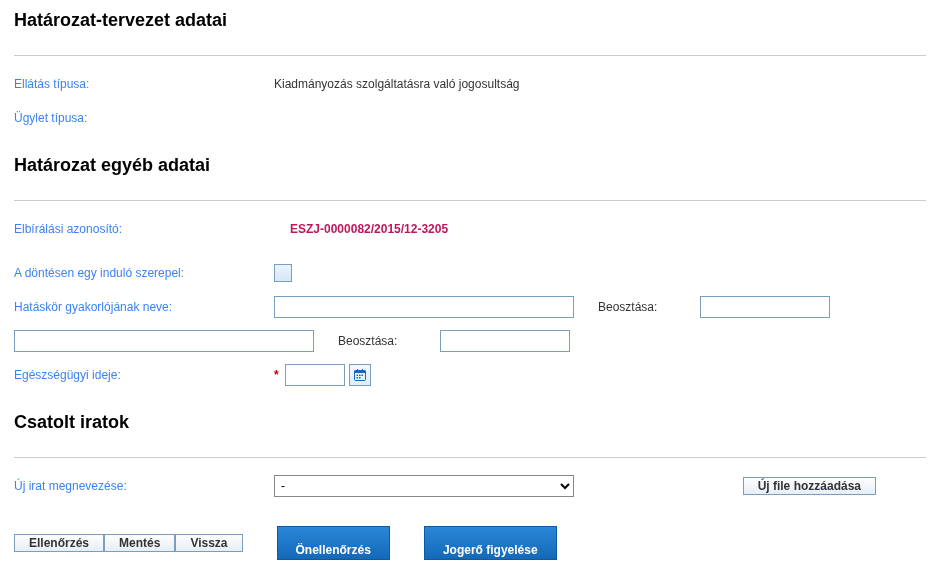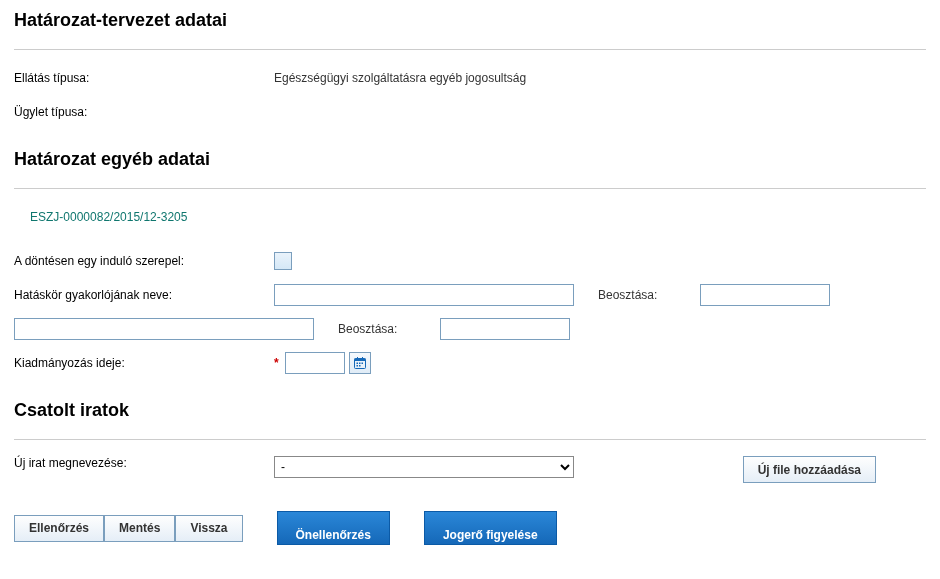--- a/index.html
+++ b/index.html
@@ -15,46 +15,46 @@
       padding: 10px 14px;
       width: 940px;
     }
     .section {
       margin-bottom: 25px;
     }
     .section-title {
       font-size: 18px;
       font-weight: bold;
       color: #000;
-      padding-bottom: 18px;
+      padding-bottom: 24px;
       border-bottom: 1px solid #ccc;
       margin-bottom: 16px;
     }
     .row {
       display: flex;
       align-items: center;
       margin-bottom: 10px;
       min-height: 24px;
     }
     .label-col {
       width: 260px;
-      color: #000000;
+      color: #3b82f6;
     }
     .value-col {
       flex: 1;
       display: flex;
       align-items: center;
       gap: 4px;
     }
     .readonly-text {
       color: #333;
     }
     .red-text {
-      color: #0f766e;
-      font-weight: normal;
+      color: #be185d;
+      font-weight: bold;
       padding-left: 16px;
     }
     .req-star {
       color: #cc0000;
       font-weight: bold;
       margin-right: 2px;
     }
     input[type="text"] {
       border: 1px solid #7a9ebd;
       height: 22px;
@@ -100,21 +100,21 @@
     }
     select {
       border: 1px solid #888;
       height: 22px;
       padding: 1px 2px;
       font-size: 12px;
       background: #fff;
       width: 300px;
     }
     .btn {
-      height: 27px;
+      height: 18px;
       padding: 0 14px;
       border: 1px solid #7a9ebd;
       background: linear-gradient(to bottom, #fefefe, #e5eef7);
       font-size: 12px;
       font-weight: bold;
       color: #333;
       cursor: pointer;
       font-family: Arial, sans-serif;
     }
     .btn-blue {
@@ -132,49 +132,50 @@
       display: flex;
       align-items: center;
       margin-top: 28px;
       flex-wrap: wrap;
     }
     .button-bar .gap-large {
       margin-left: 34px;
     }
     .row-attachment {
       display: flex;
-      align-items: flex-start;
+      align-items: center;
     }
     .add-file-wrap {
       margin-left: auto;
       margin-right: 50px;
     }
   </style>
 </head>
 <body>
 
 <div class="section">
   <div class="section-title">Határozat-tervezet adatai</div>
 
   <div class="row">
     <div class="label-col">Ellátás típusa:</div>
     <div class="value-col">
-      <span class="readonly-text">Egészségügyi szolgáltatásra egyéb jogosultság</span>
+      <span class="readonly-text">Kiadmányozás szolgáltatásra való jogosultság</span>
     </div>
   </div>
 
   <div class="row">
     <div class="label-col">Ügylet típusa:</div>
   </div>
 </div>
 
 <div class="section">
   <div class="section-title">Határozat egyéb adatai</div>
 
   <div class="row" style="margin-bottom:20px;">
+    <div class="label-col">Elbírálási azonosító:</div>
     <div class="value-col">
       <span class="red-text">ESZJ-0000082/2015/12-3205</span>
     </div>
   </div>
 
   <div class="row">
     <div class="label-col">A döntésen egy induló szerepel:</div>
     <div class="value-col">
       <span class="checkbox"></span>
     </div>
@@ -191,21 +192,21 @@
 
   <div class="row">
     <div class="value-col">
       <input type="text" class="input-wide" value="" style="">
       <span class="second-label">Beosztása:</span>
       <input type="text" class="input-pos" value="" style="">
     </div>
   </div>
 
   <div class="row">
-    <div class="label-col">Kiadmányozás ideje:</div>
+    <div class="label-col">Egészségügyi ideje:</div>
     <div class="value-col">
       <span class="req-star">*</span>
       <input type="text" class="input-small" value="" style="">
       <span class="cal-btn">
         <svg class="cal-icon" viewBox="0 0 12 12">
           <rect x="0.5" y="1.5" width="11" height="10" rx="1" fill="none" stroke="#1568b8" stroke-width="1"></rect>
           <rect x="0.5" y="1.5" width="11" height="2.5" fill="#1568b8"></rect>
           <rect x="3" y="0" width="1" height="2.5" fill="#1568b8"></rect>
           <rect x="8" y="0" width="1" height="2.5" fill="#1568b8"></rect>
           <rect x="2.5" y="5.5" width="1.5" height="1.5" fill="#1568b8"></rect>

